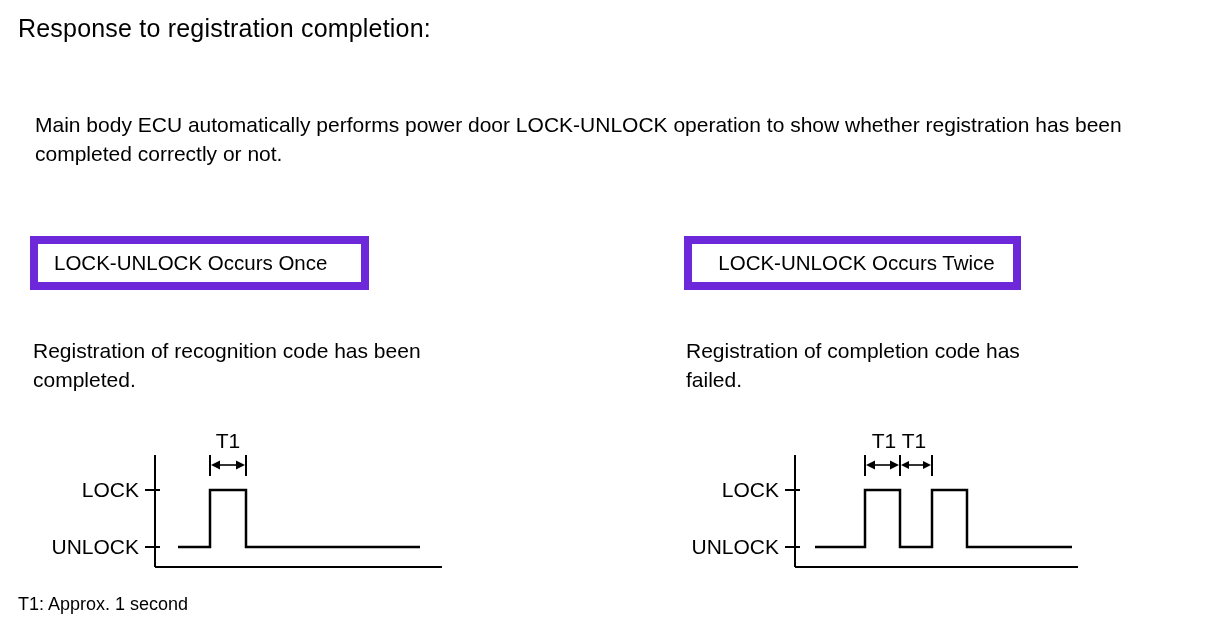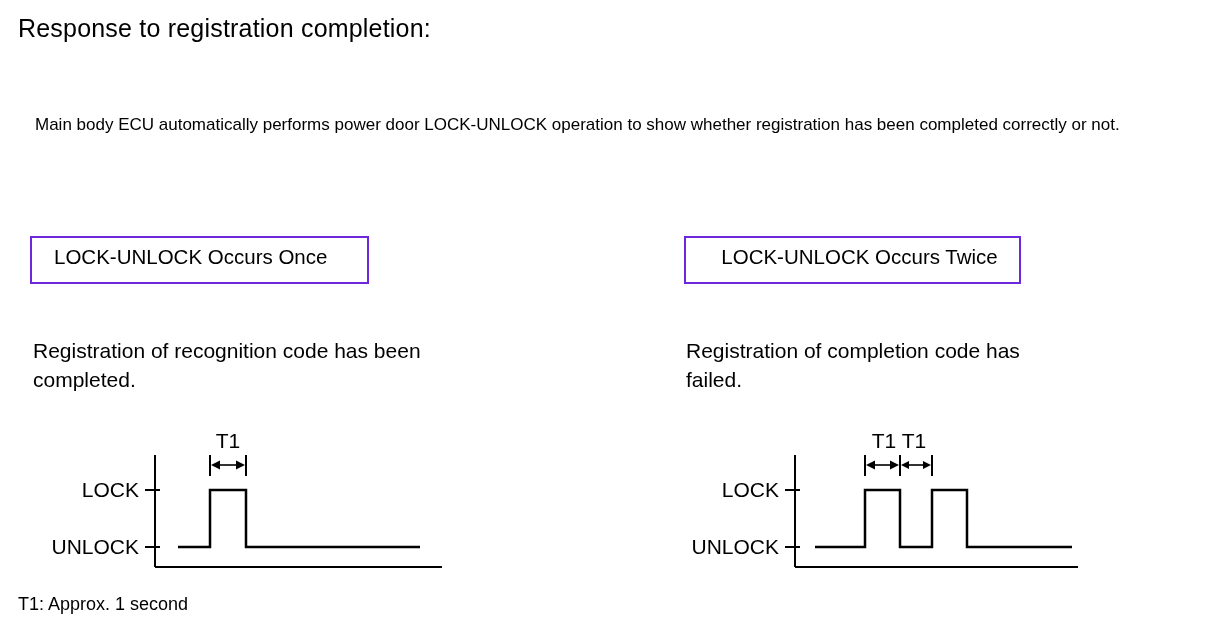--- a/index.html
+++ b/index.html
@@ -14,28 +14,28 @@
   }
   .abs { position: absolute; }
   .page-title {
     left: 18px; top: 14px;
     font-size: 25px;
     letter-spacing: 0.2px;
   }
   .description {
     left: 35px; top: 110px;
     width: 1130px;
-    font-size: 17px;
+    font-size: 21px;
     line-height: 29px;
   }
   .result-box {
     top: 236px;
-    height: 48px;
-    border: 2px solid #6d28d9;
-    padding: 7px 8px 0 22px;
+    height: 54px;
+    border: 8px solid #6d28d9;
+    padding: 7px 8px 0 16px;
     font-size: 20.5px;
     background: #ffffff;
   }
   .result-box.left { left: 30px; width: 339px; }
   .result-box.right { left: 684px; width: 337px; text-align: center; }
   .result-desc {
     top: 330px;
     width: 395px;
     font-size: 21px;
     line-height: 29px;

